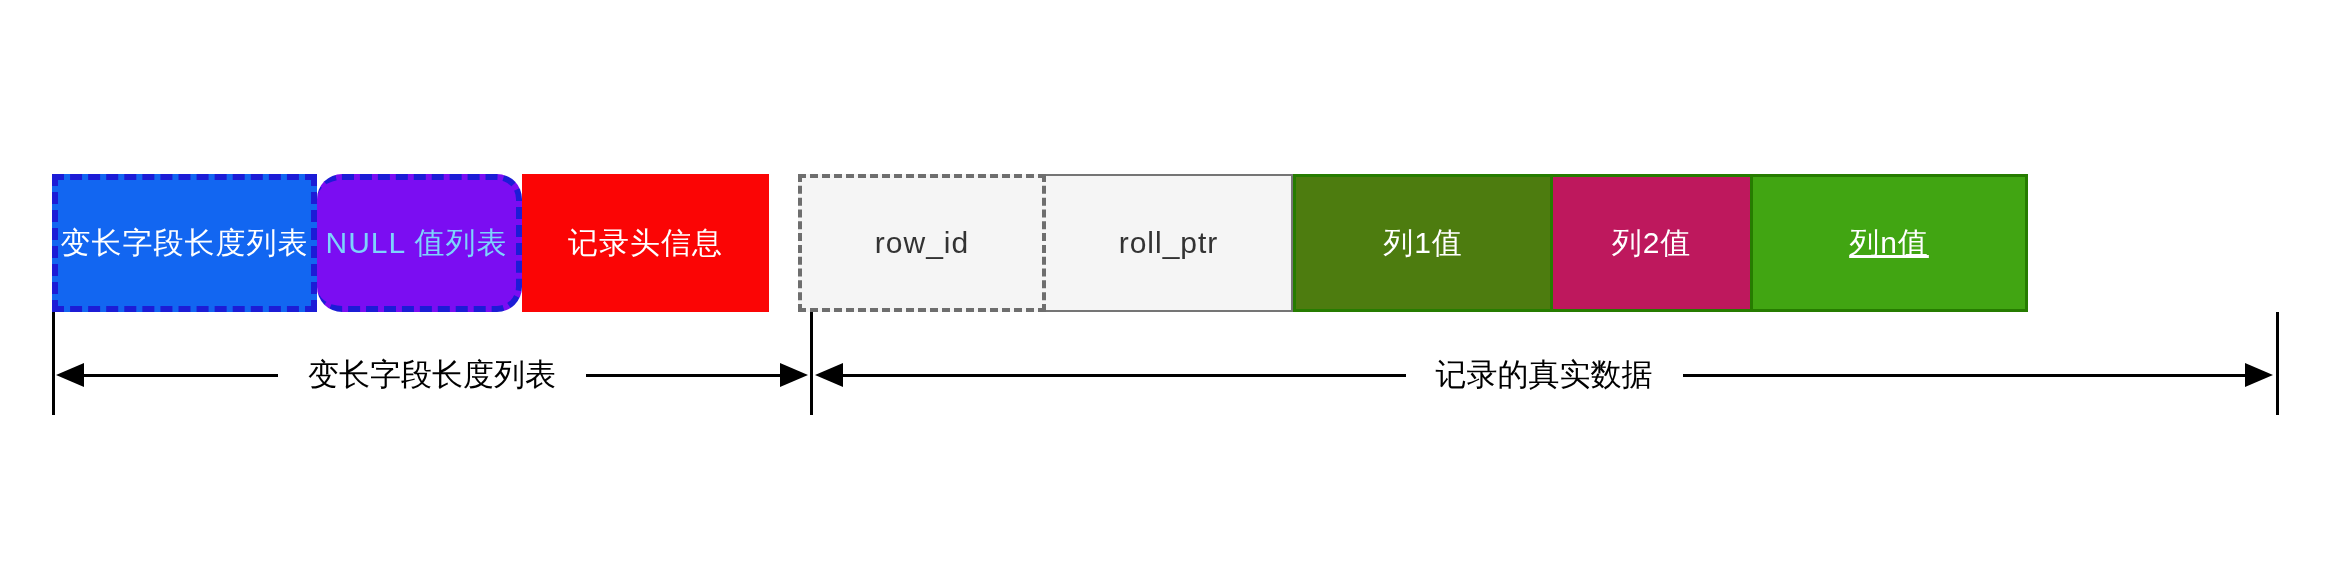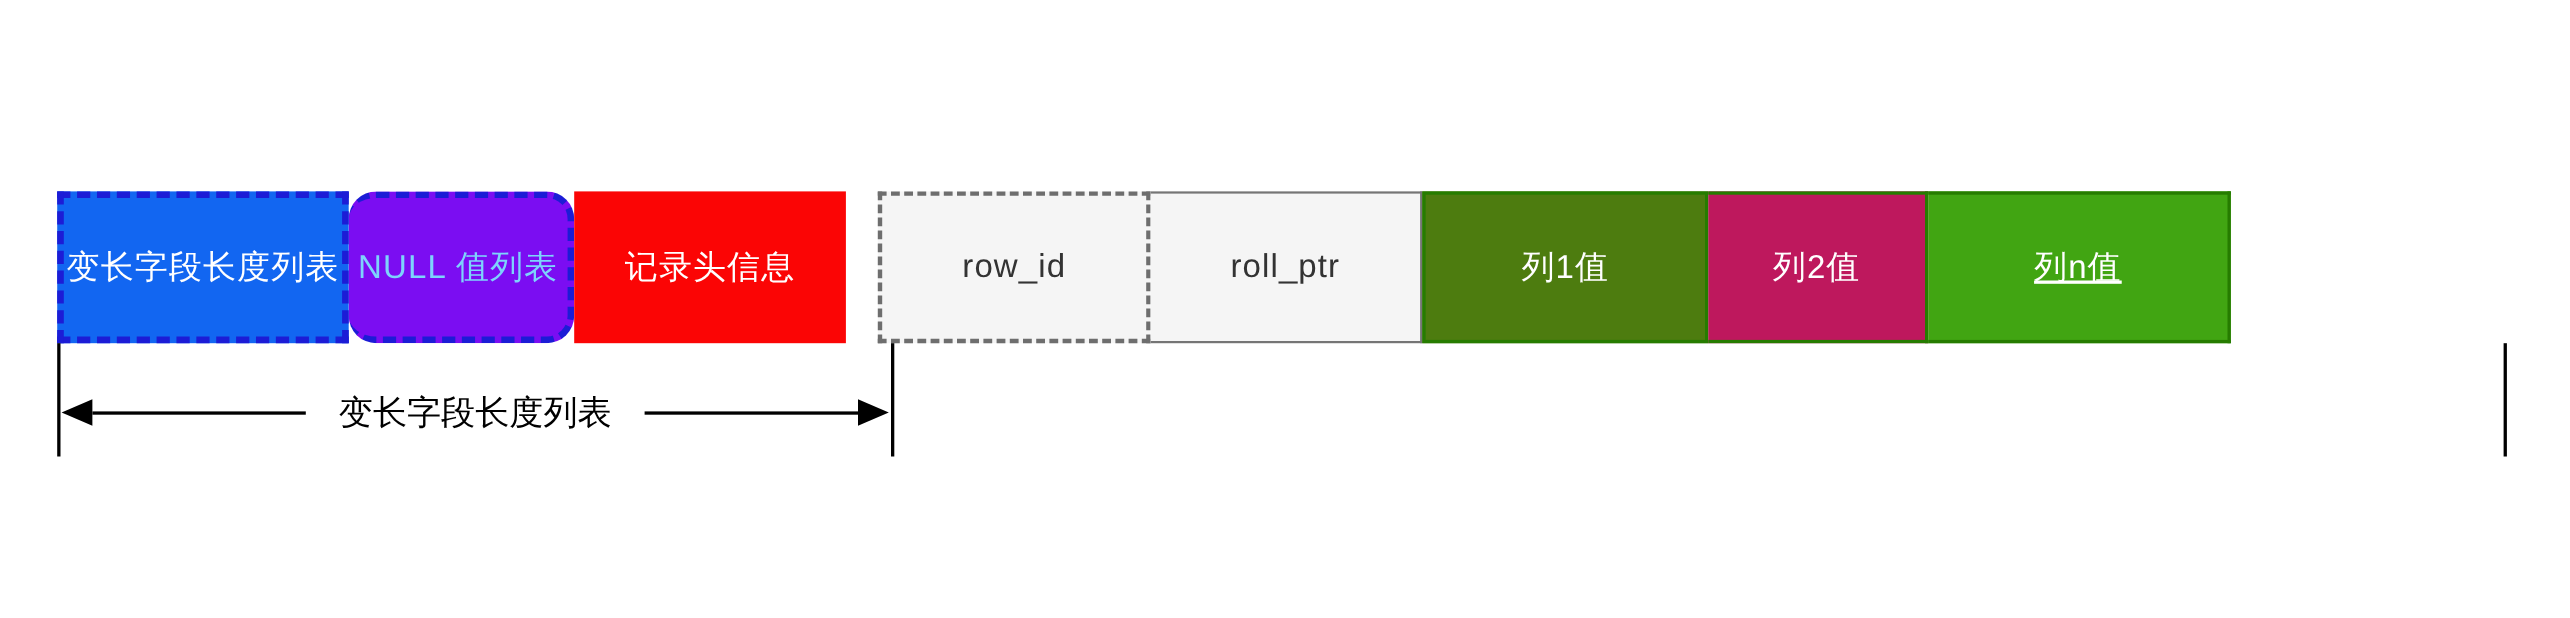--- a/index.html
+++ b/index.html
@@ -123,14 +123,21 @@
   <div class="tick t-right"></div>
 
   <div class="dim d-left">
     <span class="arrowhead a-left"></span>
     <span class="dim-line"></span>
     <span class="dim-label">变长字段长度列表</span>
     <span class="dim-line"></span>
     <span class="arrowhead a-right"></span>
   </div>
 
+  <div class="dim d-right">
+    <span class="arrowhead a-left"></span>
+    <span class="dim-line"></span>
+    <span class="dim-label">记录的真实数据</span>
+    <span class="dim-line"></span>
+    <span class="arrowhead a-right"></span>
+  </div>
 
 </div>
 
 </body></html>

